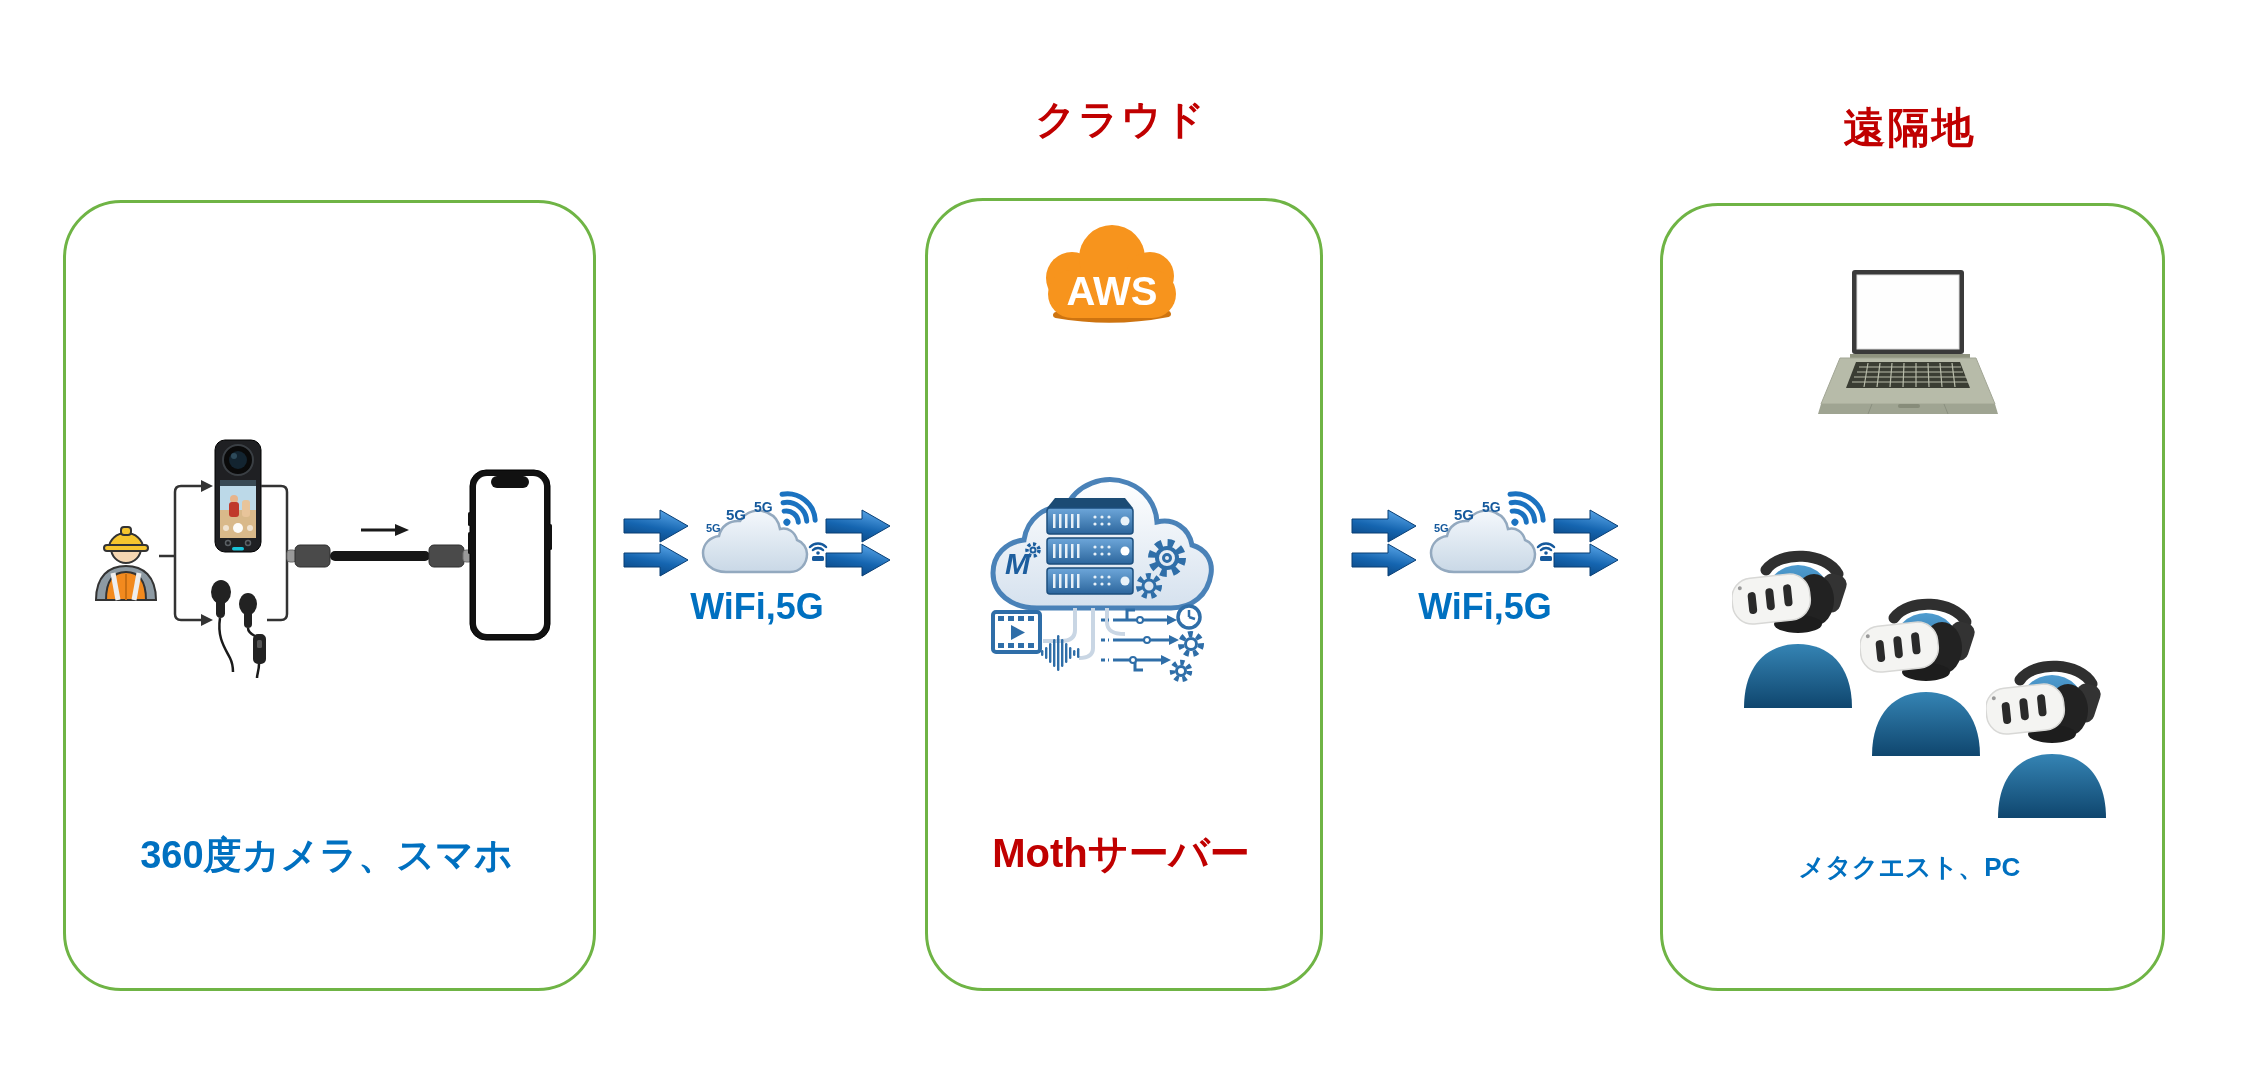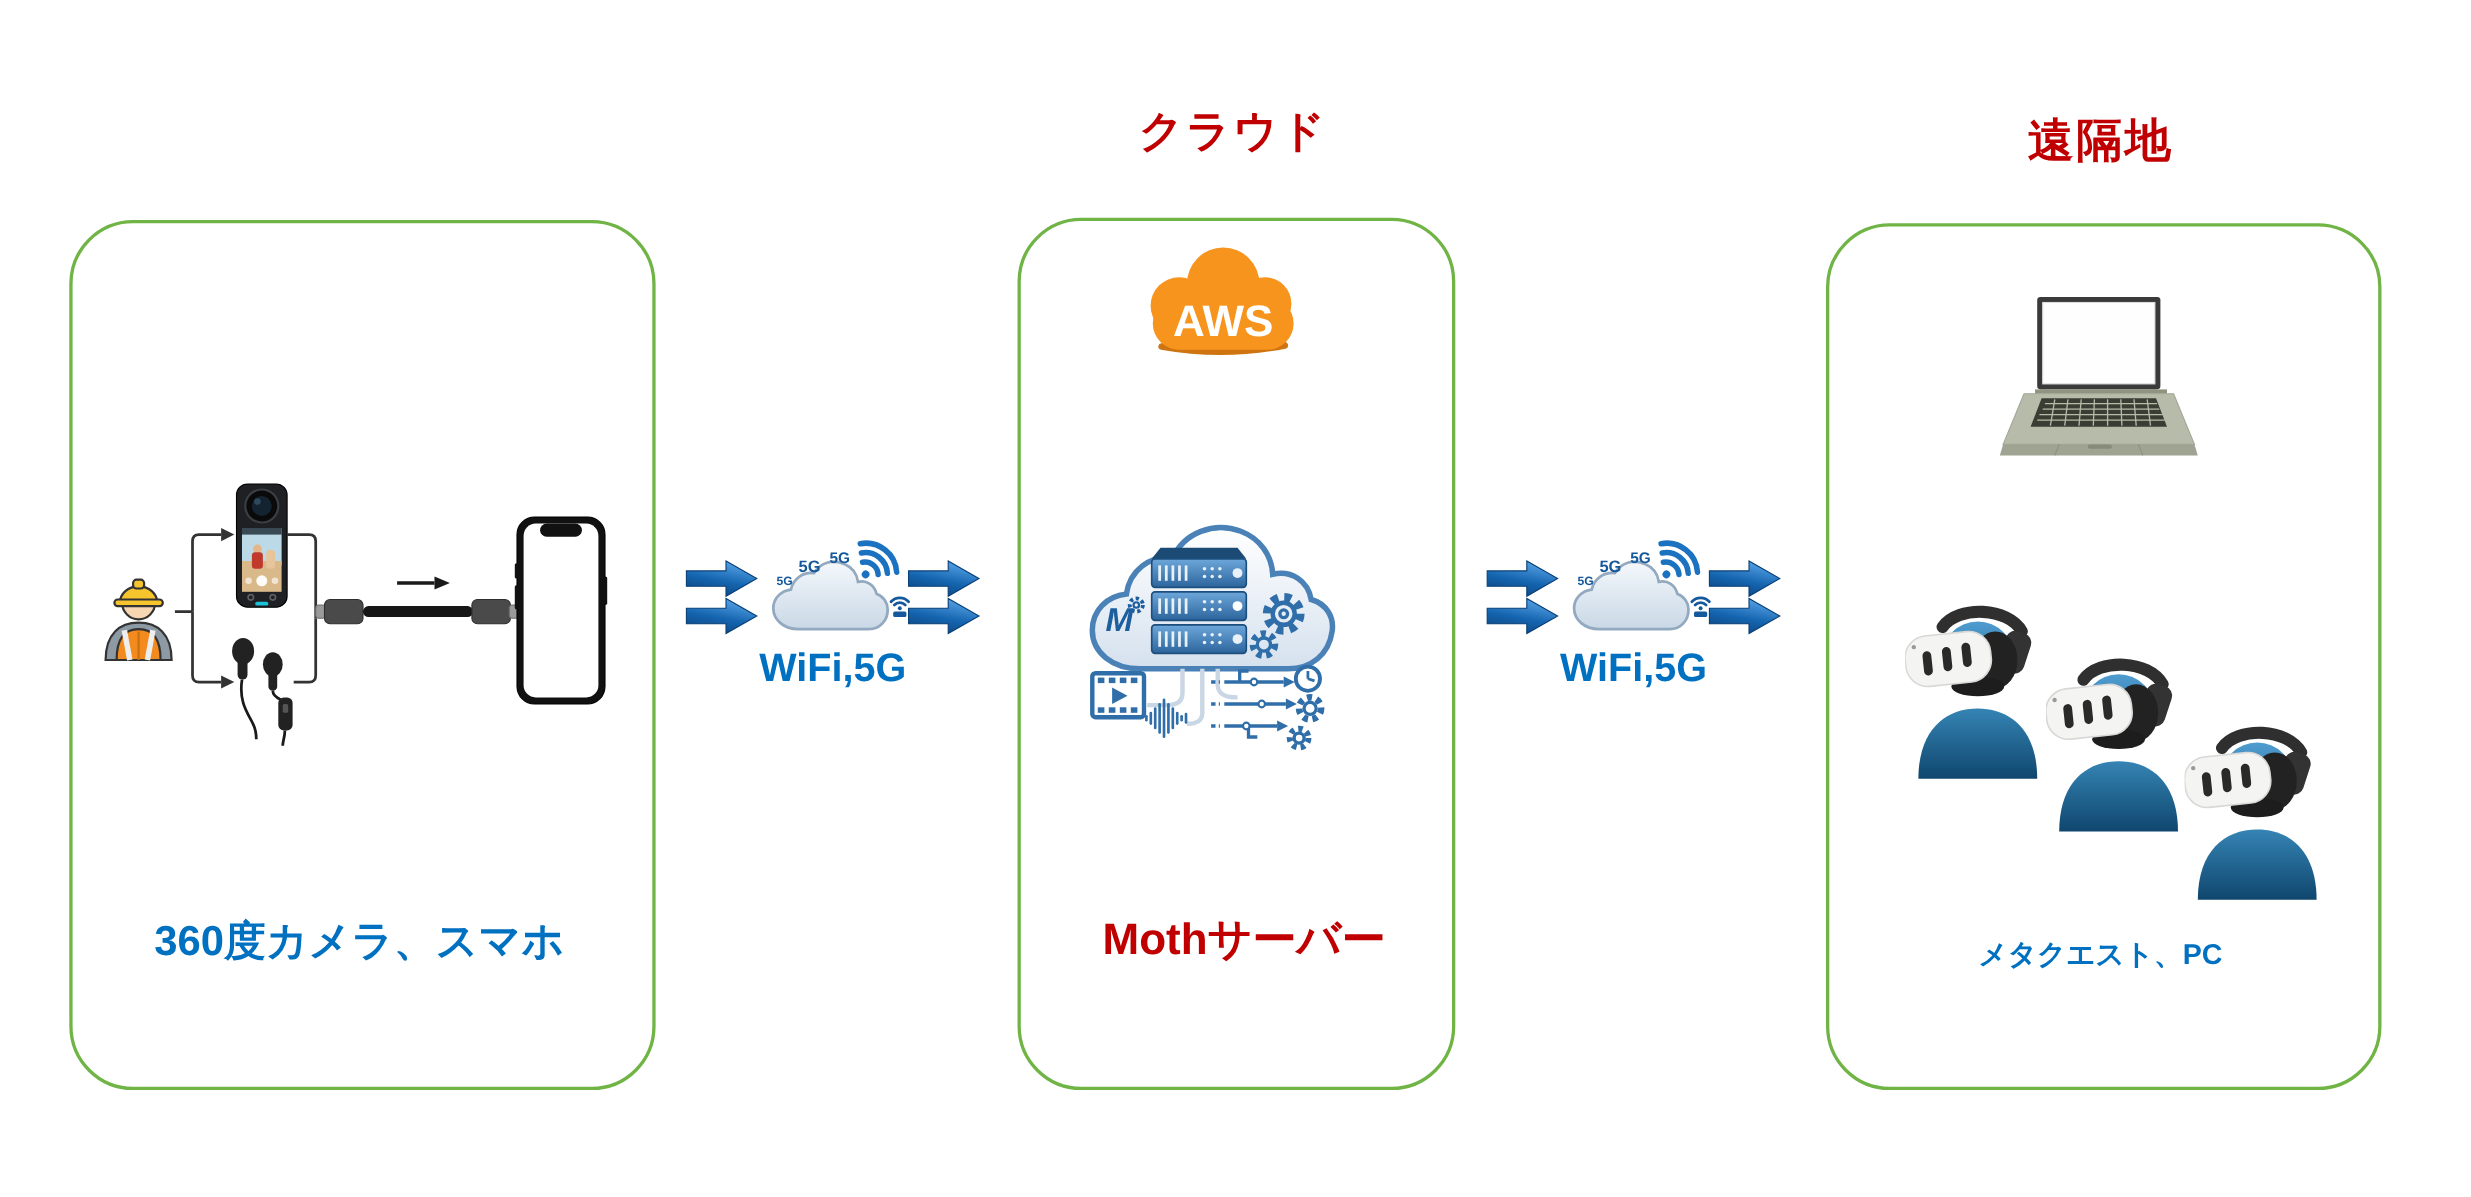--- a/index.html
+++ b/index.html
@@ -11,21 +11,21 @@
     position:absolute;border:3px solid #6FB445;border-radius:58px;background:#ffffff;
   }
   .zone-title{
     position:absolute;text-align:center;font-weight:700;font-size:42px;color:#C00000;
     letter-spacing:2px;
   }
   .zone-caption{
     position:absolute;text-align:center;font-weight:700;
   }
   .caption-blue{color:#0070C0;}
-  .caption-red{color:#C00000;padding-left:10px;}
+  .caption-red{color:#C00000;}
   .connector{
     position:absolute;width:270px;display:flex;flex-direction:column;align-items:center;
   }
   .connector-label{
     font-weight:700;font-size:36px;color:#0070C0;margin-top:2px;
   }
   .abs{position:absolute;}
   svg text{font-family:"Liberation Sans","DejaVu Sans",sans-serif;}
 </style>
 </head>

